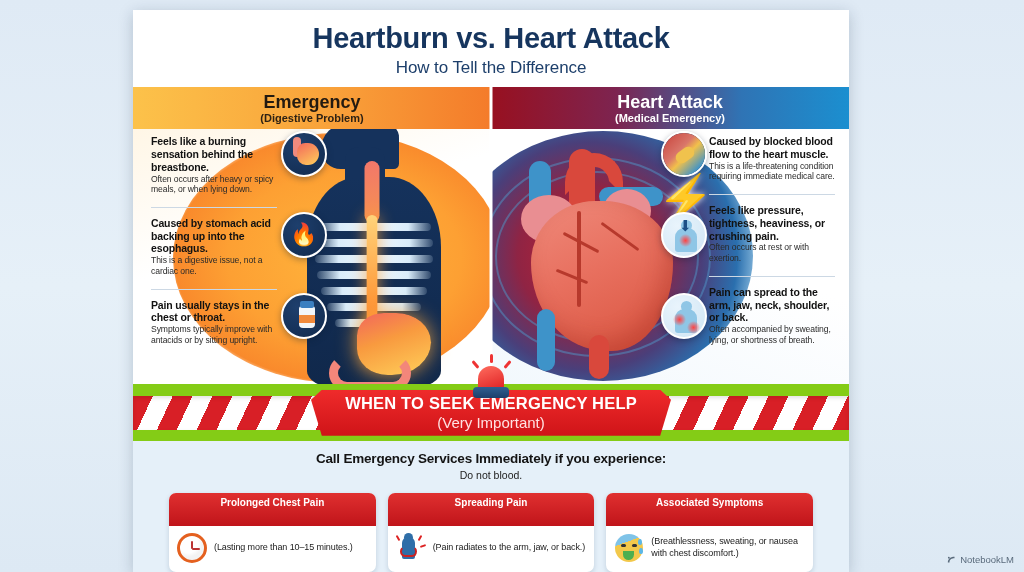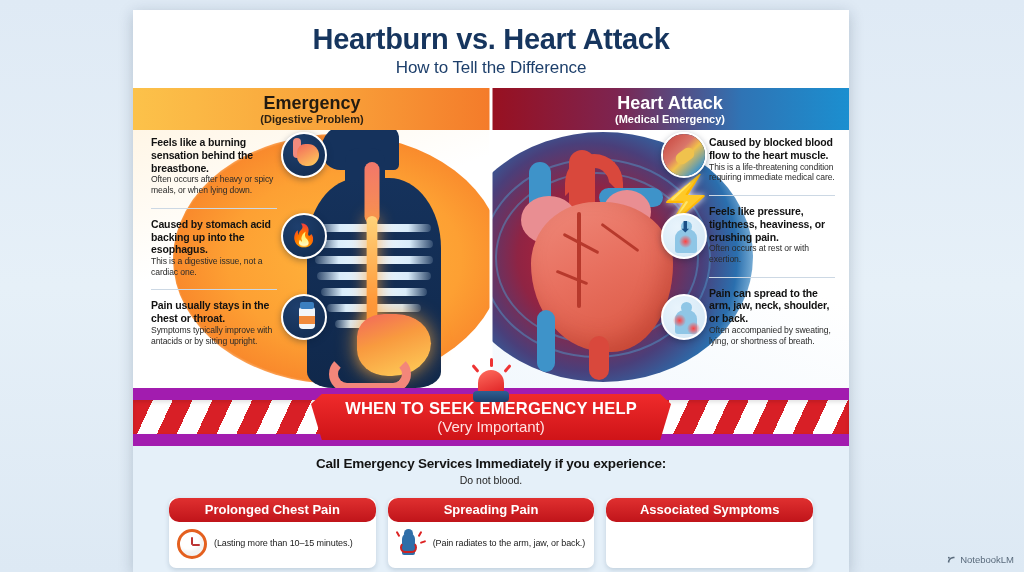--- a/index.html
+++ b/index.html
@@ -252,21 +252,21 @@
 
   
   .beacon { position: absolute; z-index: 12; left: 50%; transform: translateX(-50%); bottom: -16px; width: 44px; height: 46px; }
   .beacon-dome { position: absolute; left: 9px; top: 12px; width: 26px; height: 24px;
      background: linear-gradient(160deg,#ff6d5f,#de1f22); border-radius: 13px 13px 3px 3px; }
   .beacon-base { position: absolute; left: 4px; top: 33px; width: 36px; height: 11px;
      background: linear-gradient(180deg,#2f5f92,#1d3f6b); border-radius: 4px; }
   .beacon-ray { position: absolute; width: 3px; height: 9px; background: #e33; border-radius: 2px; }
 
   
-  .banner-zone { position: relative; height: 58px; background: #a21caf; }
+  .banner-zone { position: relative; height: 58px; background: #84cc16; }
   .stripes {
     position: absolute; left: 0; right: 0; top: 12px; height: 34px;
     background: repeating-linear-gradient(115deg,#d81f26 0 18px,#ffffff 18px 36px);
     box-shadow: 0 2px 4px rgba(0,0,0,.12) inset;
   }
   .banner-plate {
     position: absolute; left: 50%; transform: translateX(-50%);
     top: 6px; width: 360px; height: 46px;
     background: linear-gradient(180deg,#ef2b2b 0%, #cf1418 100%);
     display: flex; flex-direction: column; align-items: center; justify-content: center;
@@ -283,22 +283,22 @@
 
   .cards { display: flex; gap: 12px; padding: 12px 36px 0 36px; }
   .card {
     flex: 1; background: #fff; border-radius: 7px;
     box-shadow: 0 2px 5px rgba(30,60,95,.18);
     overflow: hidden;
   }
   .card-head {
     background: linear-gradient(180deg,#e03030,#c0141a);
     color: #fff; text-align: center;
-    font-size: 13px; font-weight: bold;
-    padding: 5px 2px 6px 2px; line-height: 1; border-radius: 10px;
+    font-size: 10px; font-weight: bold;
+    padding: 5px 2px 18px 2px; line-height: 1;
   }
   .card-body { display: flex; align-items: center; gap: 7px; padding: 7px 8px 9px 8px; }
   .card-ic { width: 30px; height: 30px; flex: 0 0 30px; position: relative; }
   .card-txt { font-size: 9px; line-height: 1.3; color: #1b1b1b; letter-spacing: -.1px; }
 
   .clock { position: absolute; inset: 0; border-radius: 50%;
      background: radial-gradient(circle at 35% 30%, #fff 0 42%, #f3f3f3 60%);
      border: 3px solid #e4601f; }
   .clock-h { position: absolute; background: #b33; border-radius: 1px; }
   .person { position: absolute; left: 6px; top: 4px; width: 13px; height: 22px;
@@ -499,20 +499,31 @@
               <span class="spark" style="left:1px;top:2px;transform:rotate(-30deg);"></span>
               <span class="spark" style="left:23px;top:2px;transform:rotate(30deg);"></span>
               <span class="spark" style="left:26px;top:10px;transform:rotate(70deg);"></span>
             </div>
             <div class="card-txt">(Pain radiates to the arm, jaw, or back.)</div>
           </div>
         </div>
 
         <div class="card">
           <div class="card-head">Associated Symptoms</div>
+          <div class="card-body">
+            <div class="card-ic">
+              <span class="face"></span>
+              <span class="face-eye" style="left:7px;"></span>
+              <span class="face-eye" style="left:18px;"></span>
+              <span class="face-mouth"></span>
+              <span class="drop" style="left:24px;top:6px;"></span>
+              <span class="drop" style="left:25px;top:15px;"></span>
+            </div>
+            <div class="card-txt">(Breathlessness, sweating, or nausea with chest discomfort.)</div>
+          </div>
         </div>
       </div>
     </div>
   </div>
 
   <div class="watermark">
     <span class="wm-ic">
       <svg viewBox="0 0 12 12" width="10" height="10" aria-hidden="true">
         <path d="M1 9 C1 4, 5 2, 9 2 L9 4 C6 4, 3 5, 3 9 Z" fill="#5a6b7c"></path>
         <circle cx="2.2" cy="3.2" r="1.1" fill="#5a6b7c"></circle>

